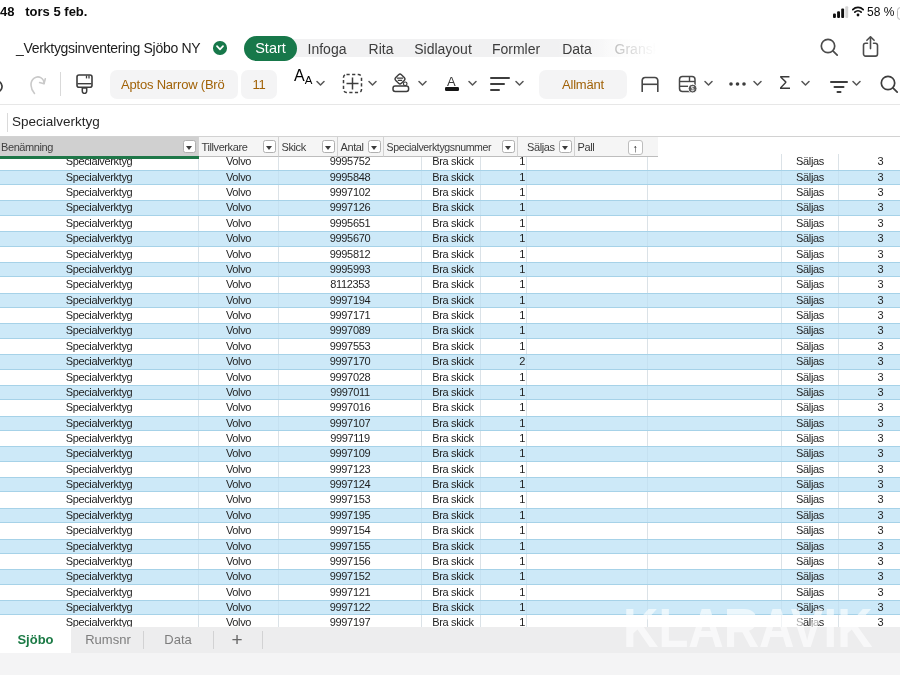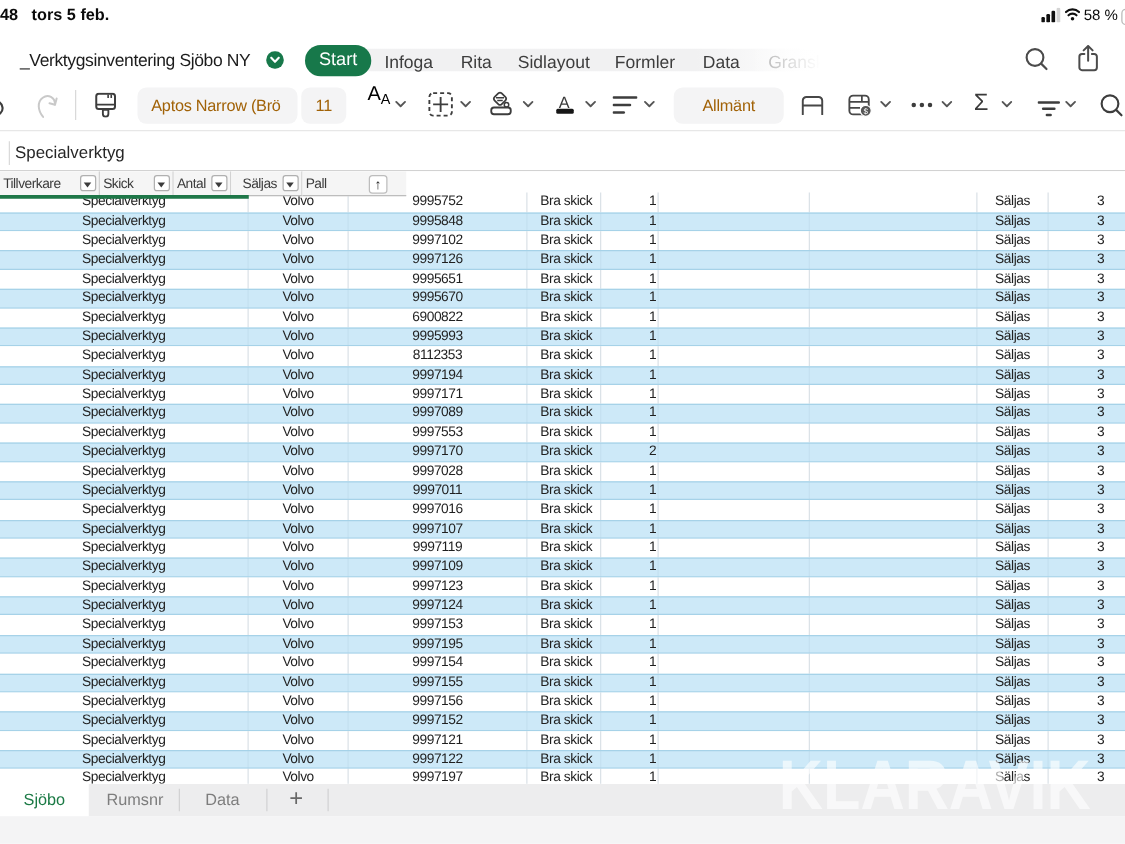--- a/index.html
+++ b/index.html
@@ -49,21 +49,21 @@
 .c8{width:57px}.c9{width:83px;border-right:none}
 .h.h1{width:199px}.h.h2{width:80px}.h.h3{width:143px}.h.h4{width:59px}.h.h5{width:46px}
 .h.h6{width:121px}.h.h7{width:134px;font-size:10.6px}.h.h8{width:57px;padding-left:9px}.h.h9{width:83px;border-right:none}
 
 #sortbtn{position:absolute;left:53px;top:3px;width:15px;height:15px;background:#fff;
  border:1px solid #bdbdbd;border-radius:3px;font-size:11px;color:#222;text-align:left;
  padding-left:3.5px;line-height:14px;letter-spacing:0}
 
 #strip{position:absolute;left:0;top:627.4px;width:900px;height:26px;background:#ededee}
 #activetab{position:absolute;left:0;top:0;width:71px;height:26px;background:#fff;
- color:#1b7a45;font-size:13px;font-weight:400;text-align:center;line-height:26px}
+ color:#1b7a45;font-size:13px;font-weight:700;text-align:center;line-height:26px}
 .stab{position:absolute;top:0;font-size:13px;color:#7d7d7d;line-height:26px;text-align:center}
 .sdiv{position:absolute;top:4px;height:18px;width:1px;background:#d2d2d3}
 #below{position:absolute;left:0;top:653px;width:900px;height:22px;background:#f4f4f5}
 
 #wm{position:absolute;left:622.5px;top:600.2px;font-size:56px;font-weight:800;line-height:1;
  color:rgba(255,255,255,0.62);letter-spacing:0;white-space:nowrap;z-index:50;
  transform:scaleX(0.875);transform-origin:left top}
 .ico{position:absolute}
 </style></head>
 <body>
@@ -217,23 +217,25 @@
  <line x1="13.9" y1="13.9" x2="18.2" y2="18.2" stroke="#3d3d3d" stroke-width="1.7" stroke-linecap="round"></line>
 </svg>
 
 <div id="fbar">
     <div id="ftext">Specialverktyg</div>
  <div style="position:absolute;left:7px;top:8px;width:1px;height:19px;background:#dadada"></div>
 </div>
 
 <div id="sheet">
  <div id="hdr">
+  <div class="h h1">Benämning<span class="fb"></span></div>
   <div class="h h2">Tillverkare<span class="fb"></span></div>
   <div class="h h4">Skick<span class="fb"></span></div>
   <div class="h h5">Antal<span class="fb"></span></div>
+  <div class="h h7">Specialverktygsnummer<span class="fb"></span></div>
   <div class="h h8">Säljas<span class="fb"></span></div>
   <div class="h h9">Pall<span id="sortbtn">↑</span></div>
  </div>
 <div class="rw" style="top:17.35px">
       <div class="c c1">Specialverktyg</div>
       <div class="c c2">Volvo</div>
       <div class="c c3">9995752</div>
       <div class="c c4">Bra skick</div>
       <div class="c c5">1</div>
       <div class="c c6"></div>
@@ -292,21 +294,21 @@
       <div class="c c4">Bra skick</div>
       <div class="c c5">1</div>
       <div class="c c6"></div>
       <div class="c c7"></div>
       <div class="c c8">Säljas</div>
       <div class="c c9">3</div>
     </div>
 <div class="rw" style="top:109.57px">
       <div class="c c1">Specialverktyg</div>
       <div class="c c2">Volvo</div>
-      <div class="c c3">6900822</div>
+      <div class="c c3">9995812</div>
       <div class="c c4">Bra skick</div>
       <div class="c c5">1</div>
       <div class="c c6"></div>
       <div class="c c7"></div>
       <div class="c c8">Säljas</div>
       <div class="c c9">3</div>
     </div>
 <div class="rw odd" style="top:124.94px">
       <div class="c c1">Specialverktyg</div>
       <div class="c c2">Volvo</div>

